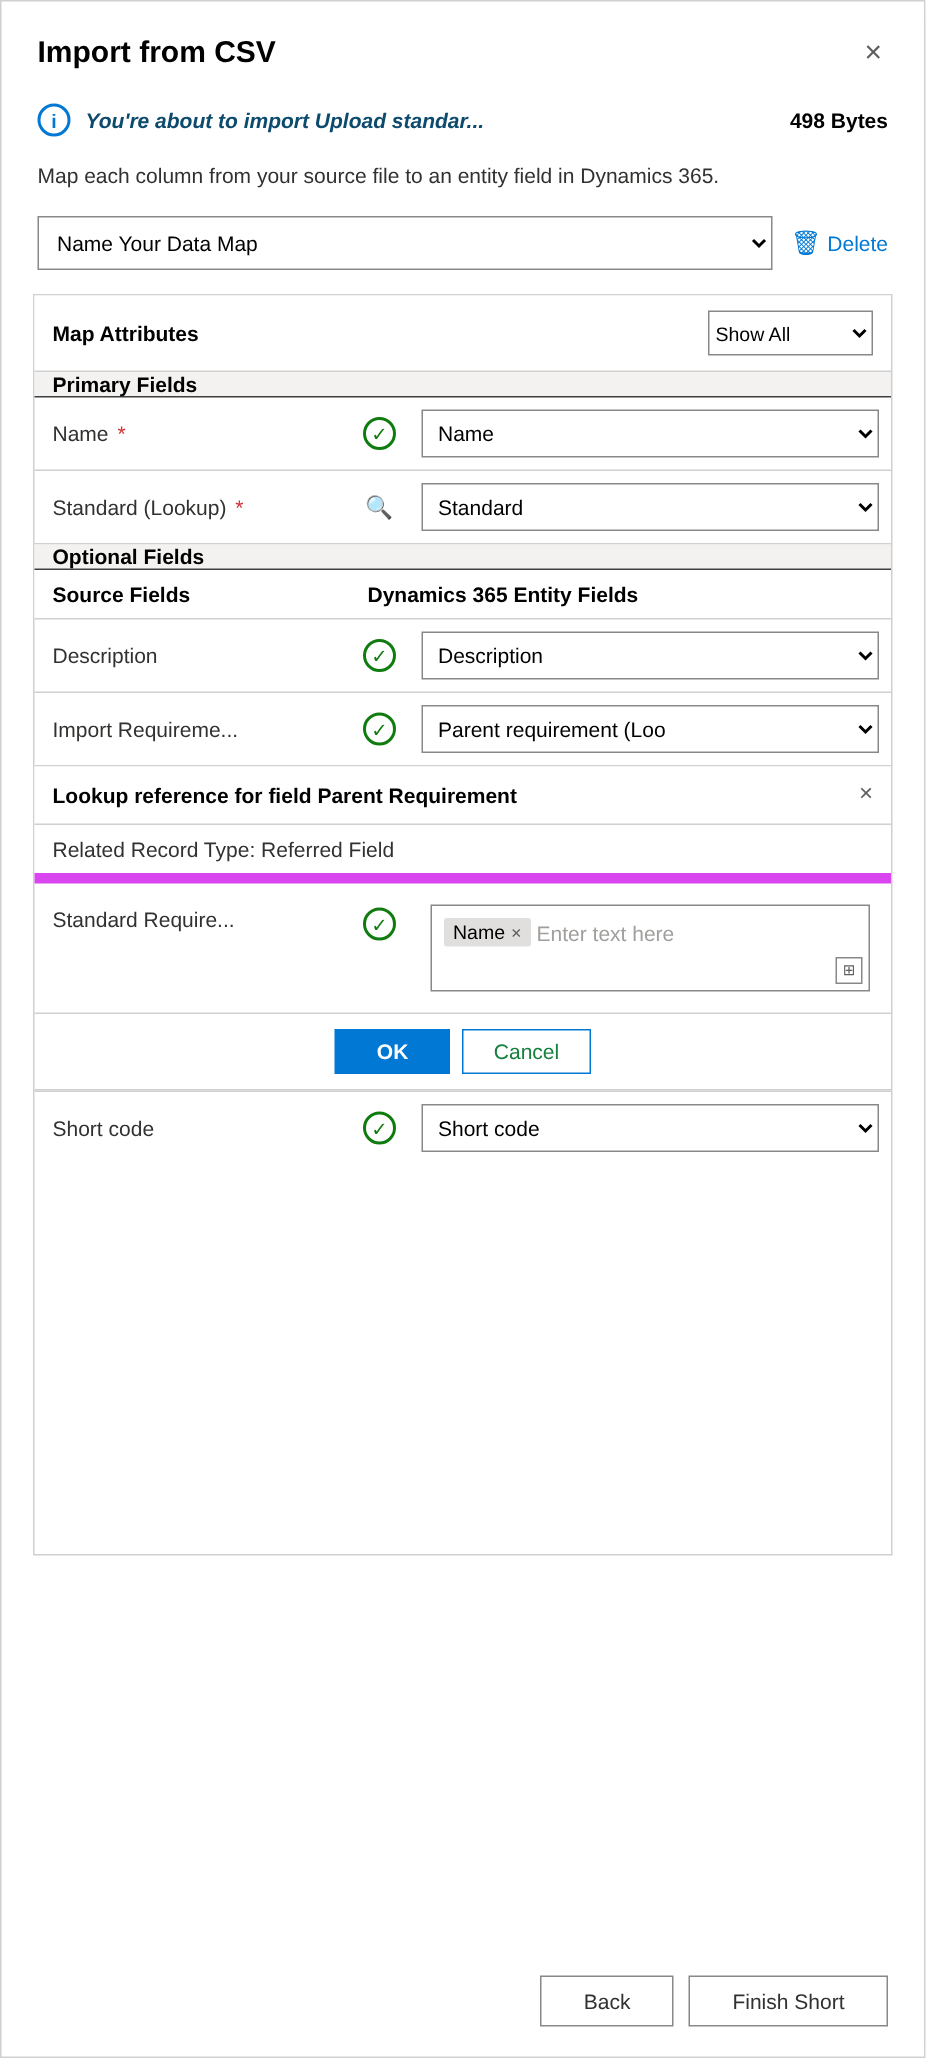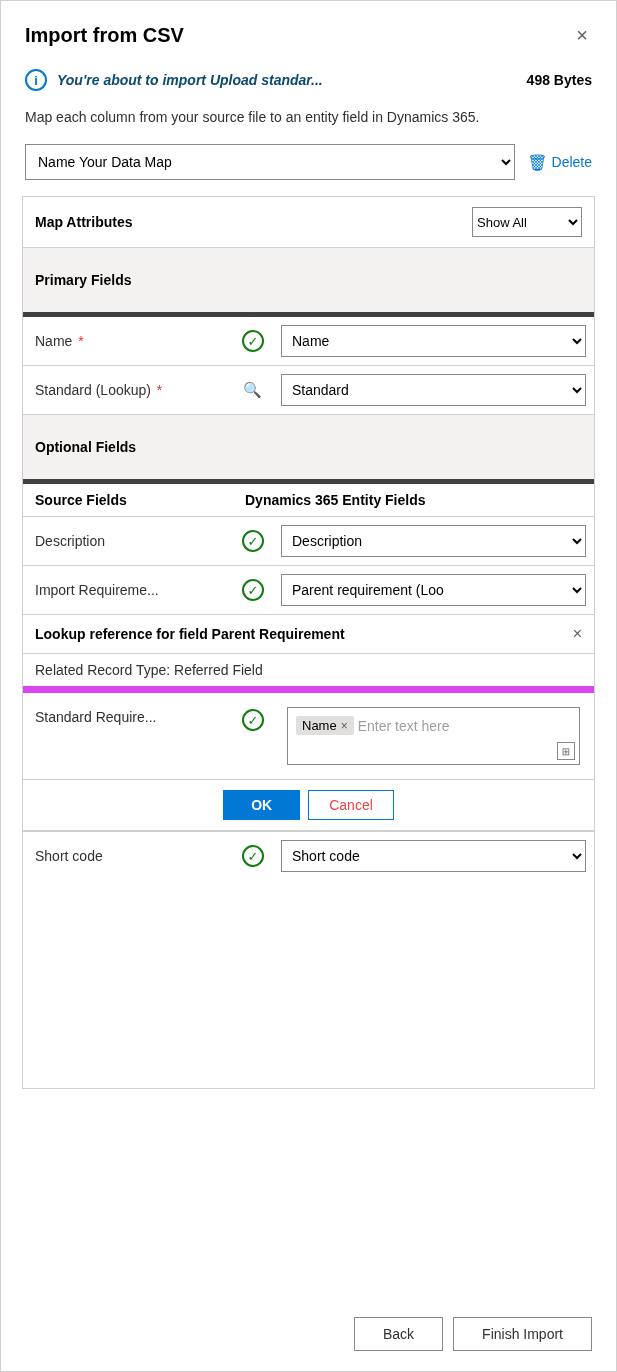--- a/index.html
+++ b/index.html
@@ -129,24 +129,24 @@
       height: 30px;
       border: 1px solid #8a8886;
       background: #fff;
       font-size: 13px;
       padding: 0 0;
       cursor: pointer;
       min-width: 110px;
     }
     .section-row {
       background: #f3f2f1;
-      padding: 24px 12px;
-      font-weight: 700;
-      font-size: 14px;
-      border-bottom: 5px solid #404040;
+      padding: 0 12px;
+      font-weight: 700;
+      font-size: 14px;
+      border-bottom: 1px solid #404040;
     }
     .field-row {
       display: flex;
       align-items: center;
       border-bottom: 1px solid #d0d0d0;
       min-height: 44px;
     }
     .field-row:last-child {
       border-bottom: none;
     }
@@ -308,21 +308,21 @@
       background: #0078d4;
       color: #fff;
       border: none;
       padding: 6px 28px;
       font-size: 14px;
       cursor: pointer;
       font-weight: 600;
     }
     .cancel-btn {
       background: #fff;
-      color: #ef4444;
+      color: #15803d;
       border: 1px solid #0078d4;
       padding: 6px 20px;
       font-size: 14px;
       cursor: pointer;
     }
     .footer-row {
       display: flex;
       justify-content: flex-end;
       align-items: center;
       padding: 20px 24px;
@@ -506,15 +506,15 @@
         </select>
       </div>
     </div>
 
   </div>
 
   <div style="flex:1;"></div>
 
   <div class="footer-row">
     <button class="back-btn">Back</button>
-    <button class="finish-btn">Finish Import</button>
+    <button class="finish-btn">Finish Short</button>
   </div>
 </div>
 
 </body></html>

